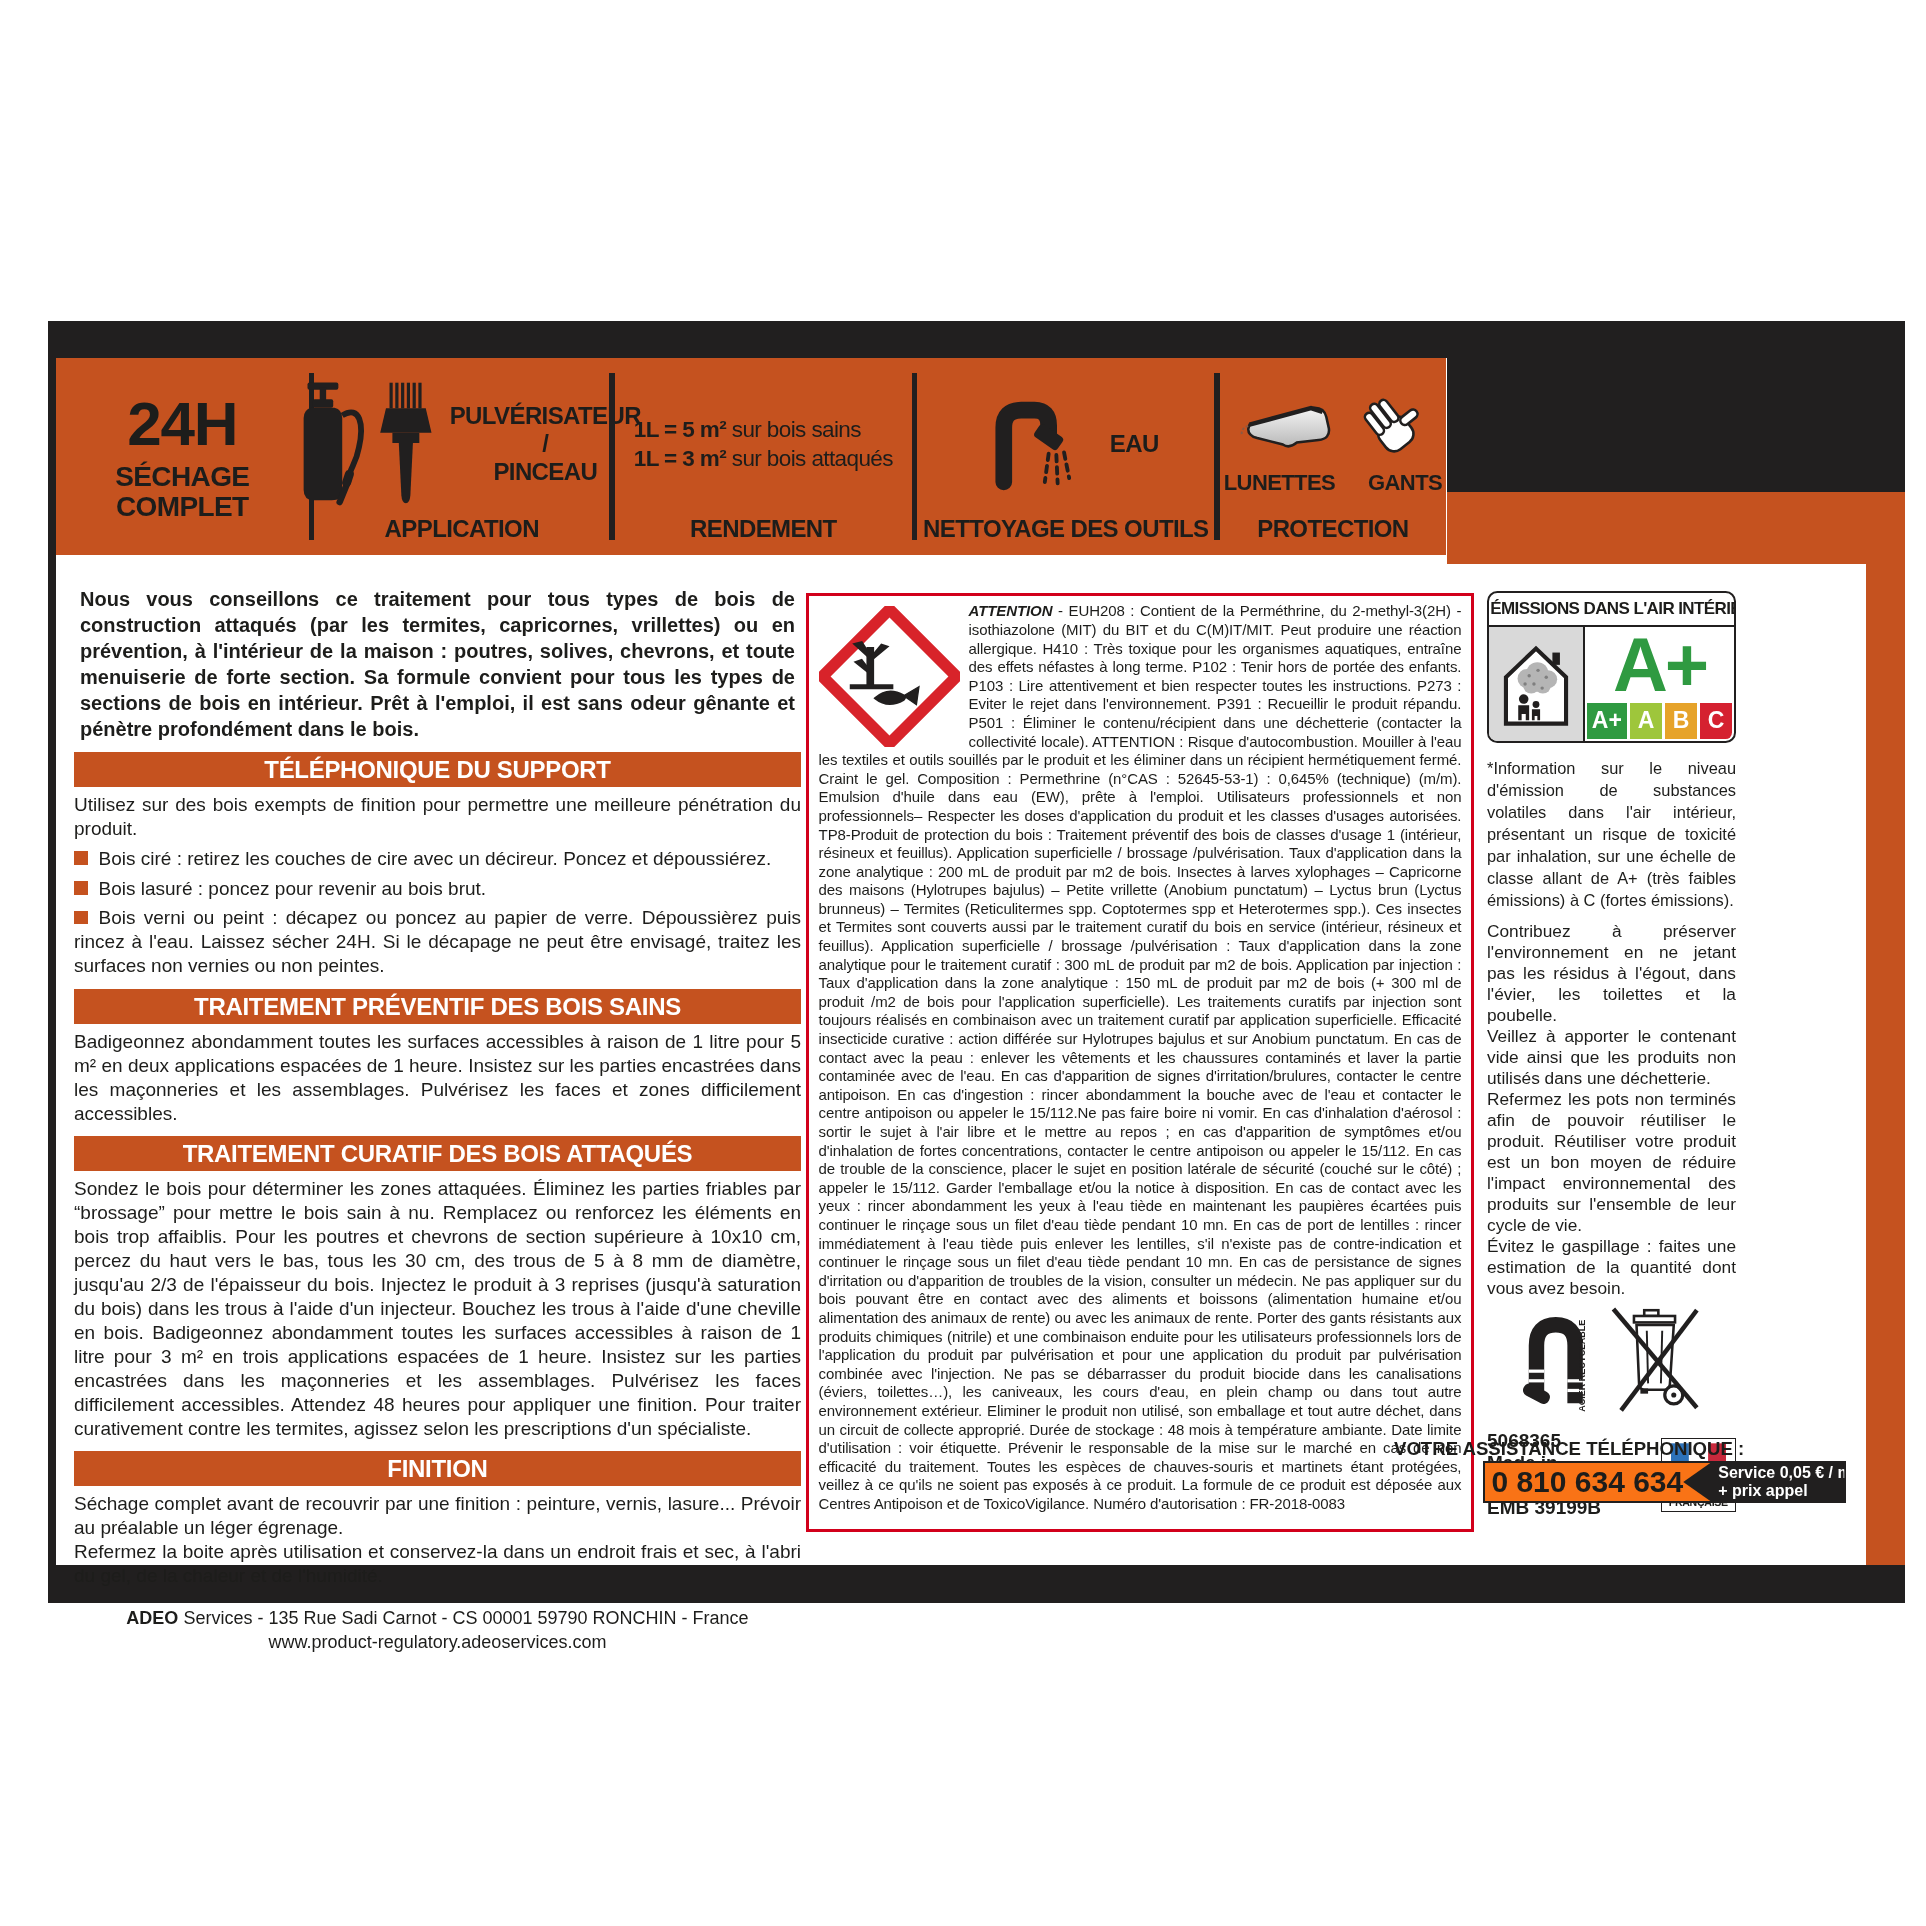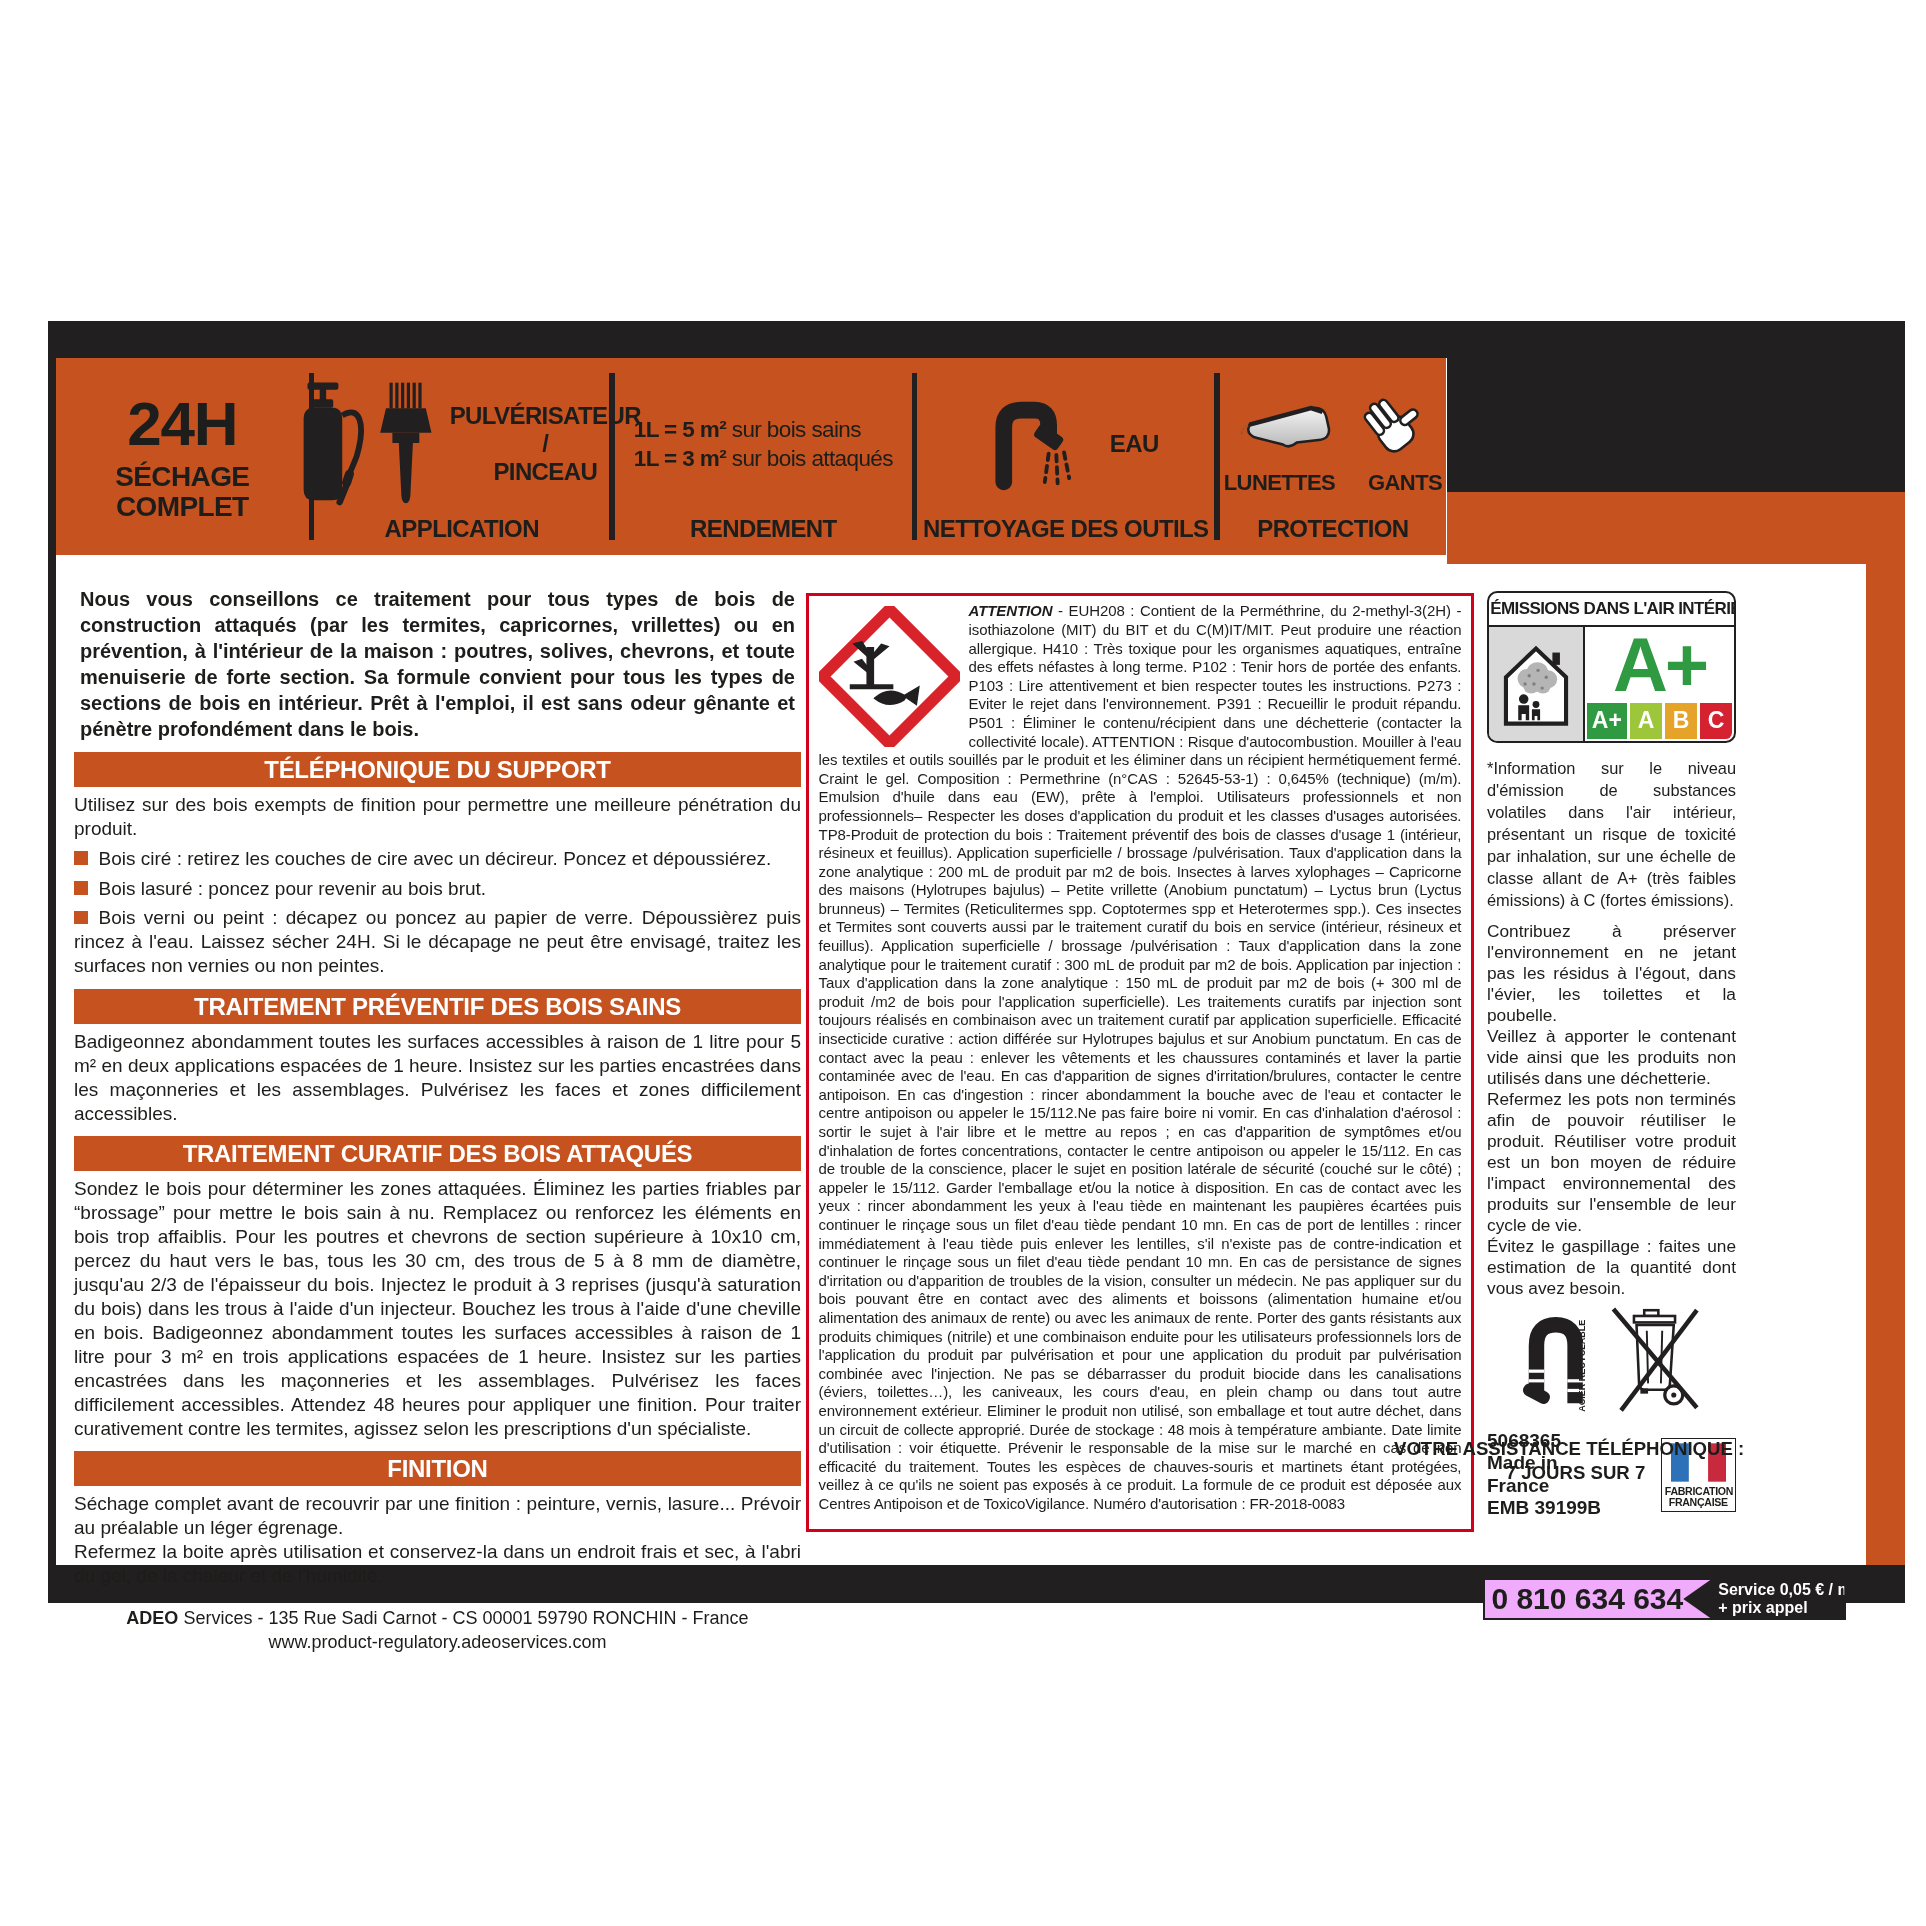--- a/index.html
+++ b/index.html
@@ -69,21 +69,21 @@
   .eco{margin-top:10.3px;}
   .eco p{font-size:17.3px;line-height:21px;text-align:justify;margin:0;}
   .ricons{margin-top:7.7px;display:flex;justify-content:center;align-items:flex-end;gap:19px;height:108px;}
   .codes-row{margin-top:15.4px;display:flex;align-items:center;}
   .codes{font-size:19px;font-weight:700;line-height:22.5px;}
   .flagbox{margin-left:42px;border:1.9px solid #211f1f;width:67px;padding:4.5px 3.2px 2.6px;text-align:center;}
   .flaglbl{font-size:10.6px;font-weight:700;line-height:11px;letter-spacing:-0.3px;margin-top:1.9px;}
 
   .assist{left:1394px;top:1437px;width:363px;font-size:18.6px;font-weight:700;line-height:24.4px;}
   .assist .l2{text-align:center;}
-  .phonebox{left:1483px;top:1578px;width:363px;height:42px;border:2.6px solid #211f1f;background:#f0abfc;
+  .phonebox{left:1483px;top:1461px;width:363px;height:42px;border:2.6px solid #211f1f;background:#f97316;
             box-sizing:border-box;display:flex;align-items:stretch;}
   .phone-num{flex:1;display:flex;align-items:center;padding-left:6.4px;
              font-size:30px;font-weight:800;letter-spacing:0px;white-space:nowrap;}
   .svc{width:161px;background:#211f1f;color:#fff;
        clip-path:polygon(27px 0,100% 0,100% 100%,27px 100%,0 50%);
        display:flex;flex-direction:column;justify-content:center;padding-left:35px;box-sizing:border-box;}
   .svc div{font-size:16px;font-weight:700;line-height:18px;white-space:nowrap;}
 </style>
 </head>
 <body>

